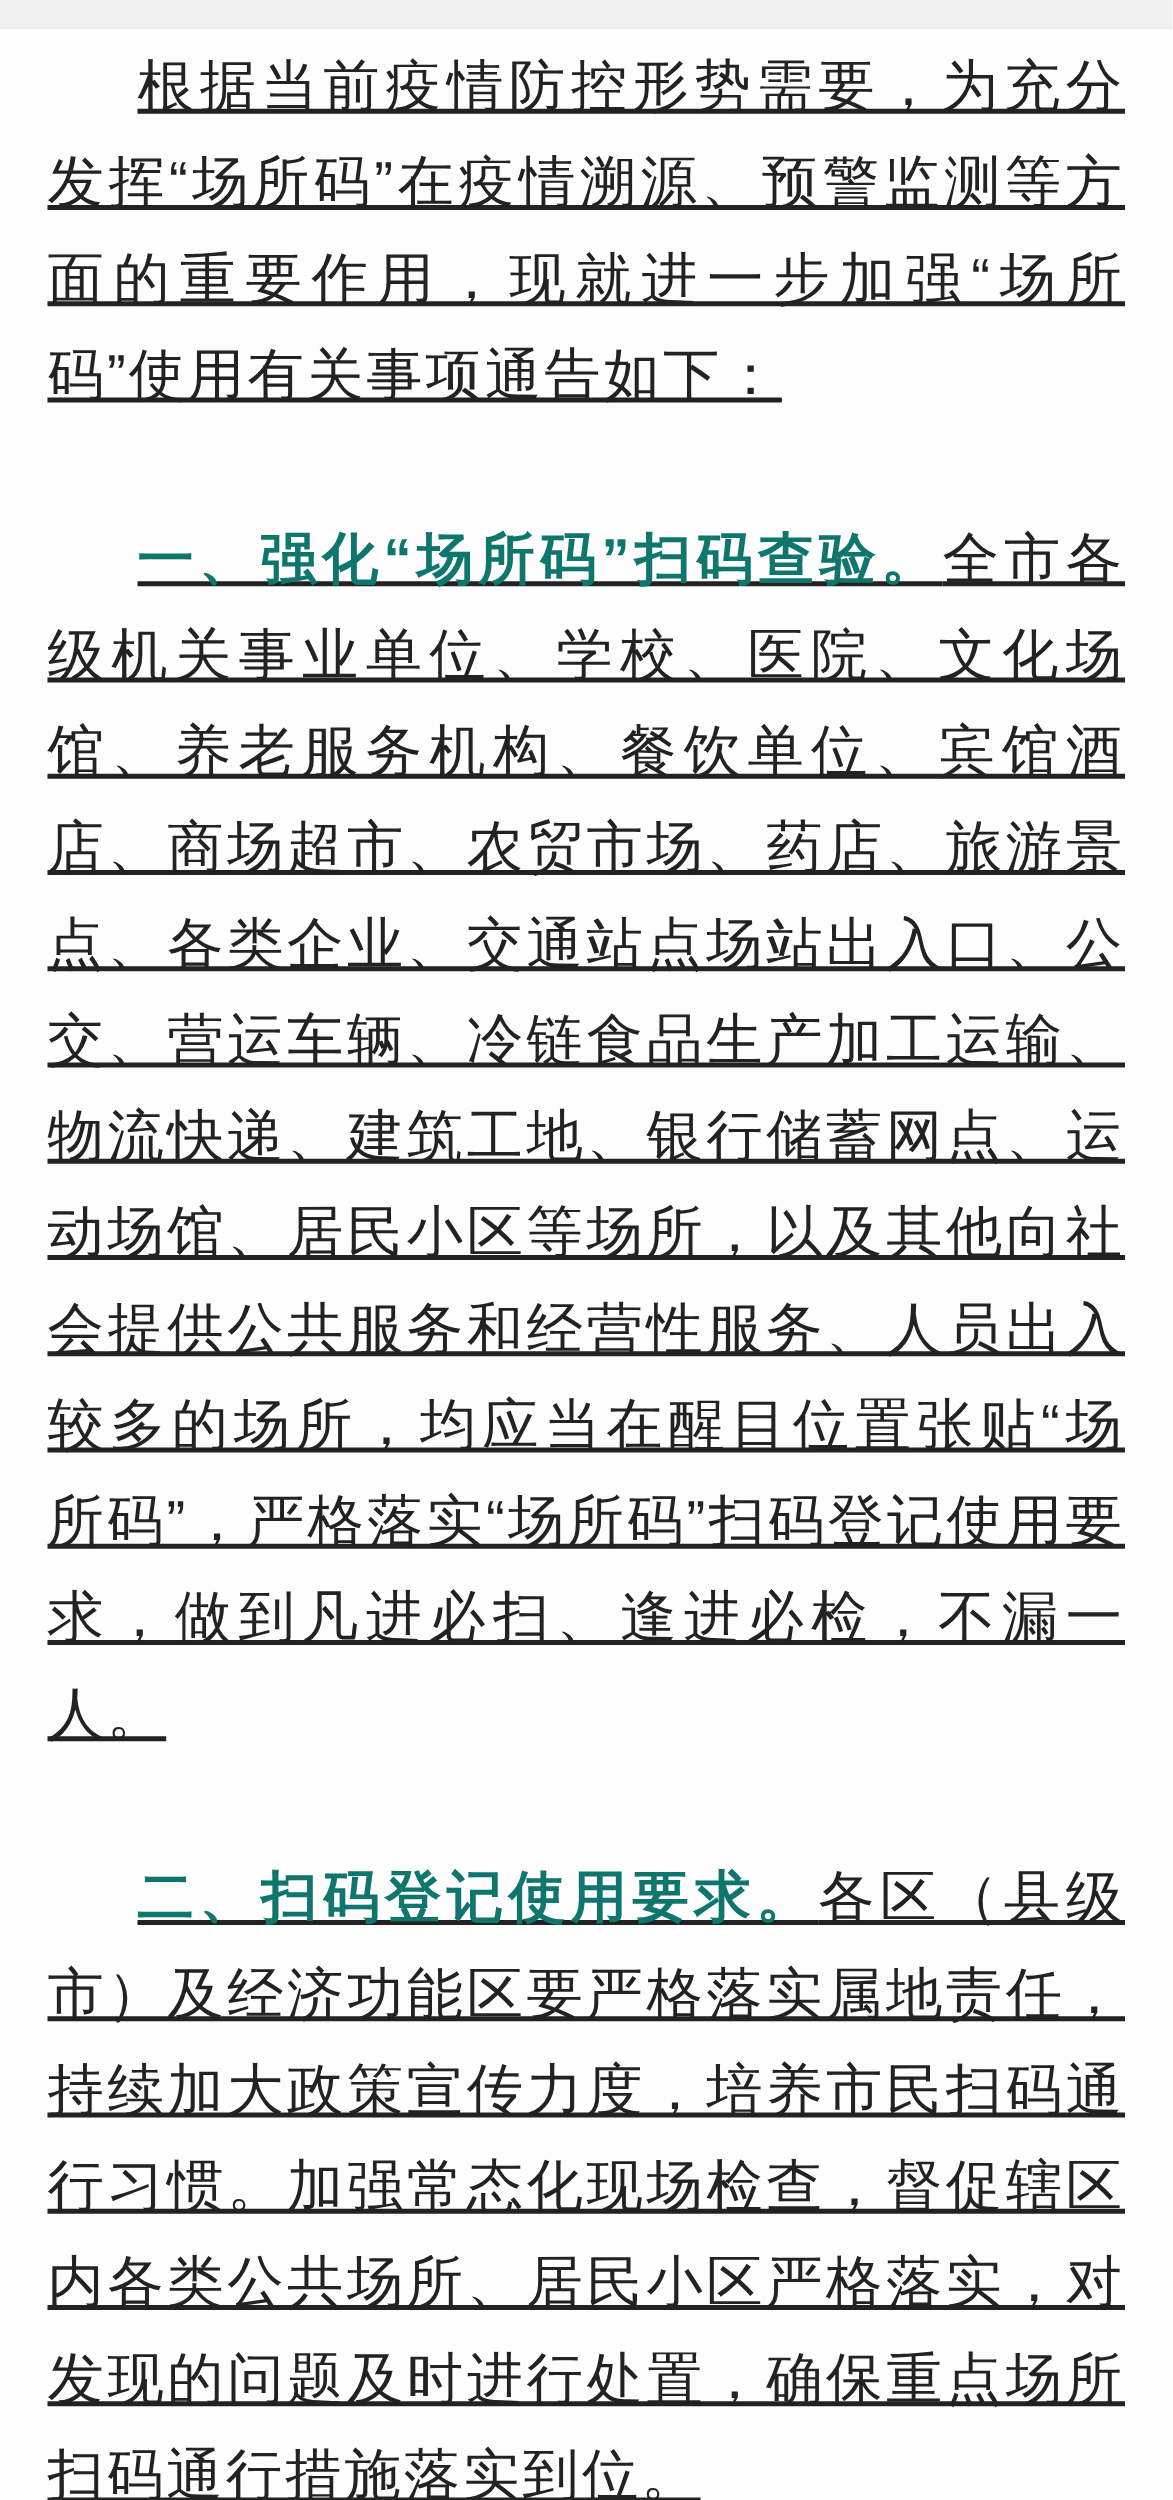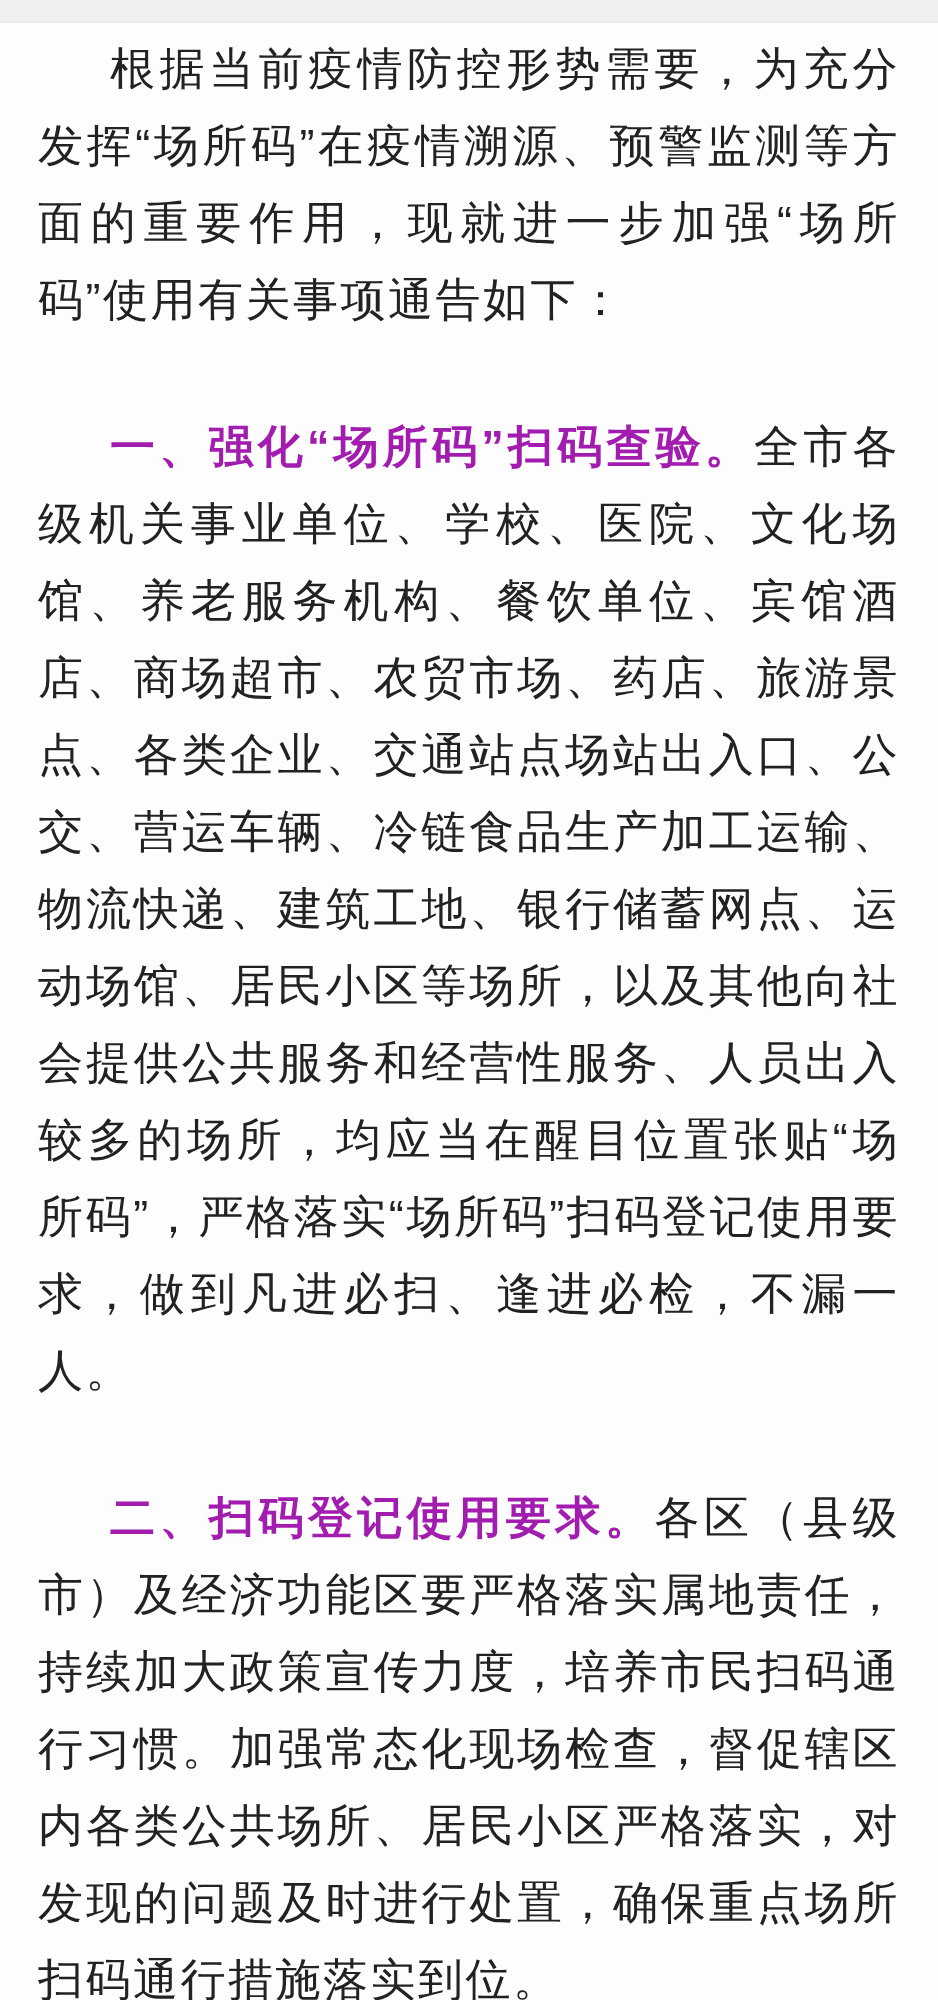--- a/index.html
+++ b/index.html
@@ -24,26 +24,27 @@
   }
   p.para {
     margin: 0 0 70px 0;
     font-size: 45px;
     line-height: 77px;
     letter-spacing: 2.5px;
     color: #222222;
     text-align: justify;
     text-indent: 72px;
     word-break: break-all;
+    text-decoration: underline;
   }
   p.para:last-child {
     margin-bottom: 0;
   }
   .lead {
-    color: #a21caf;
+    color: #0f766e;
     font-weight: bold;
   }
 </style>
 </head>
 <body>
 
 <div class="top-strip"></div>
 
 <div class="article">
 

